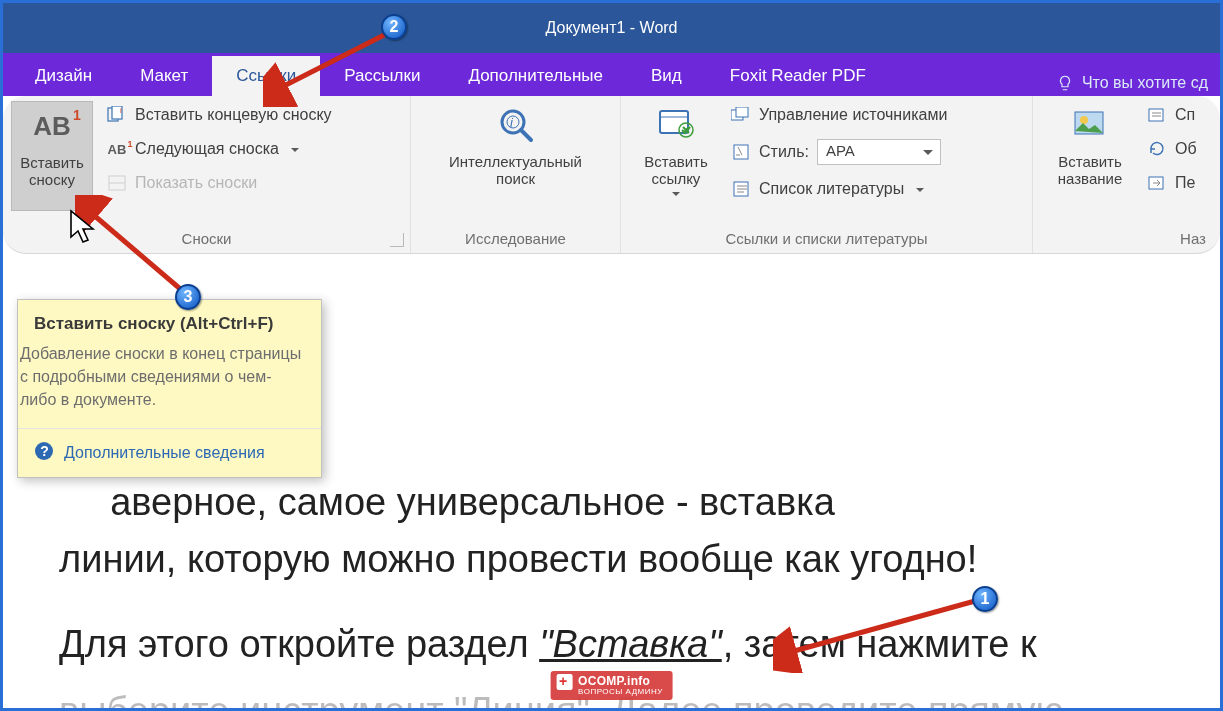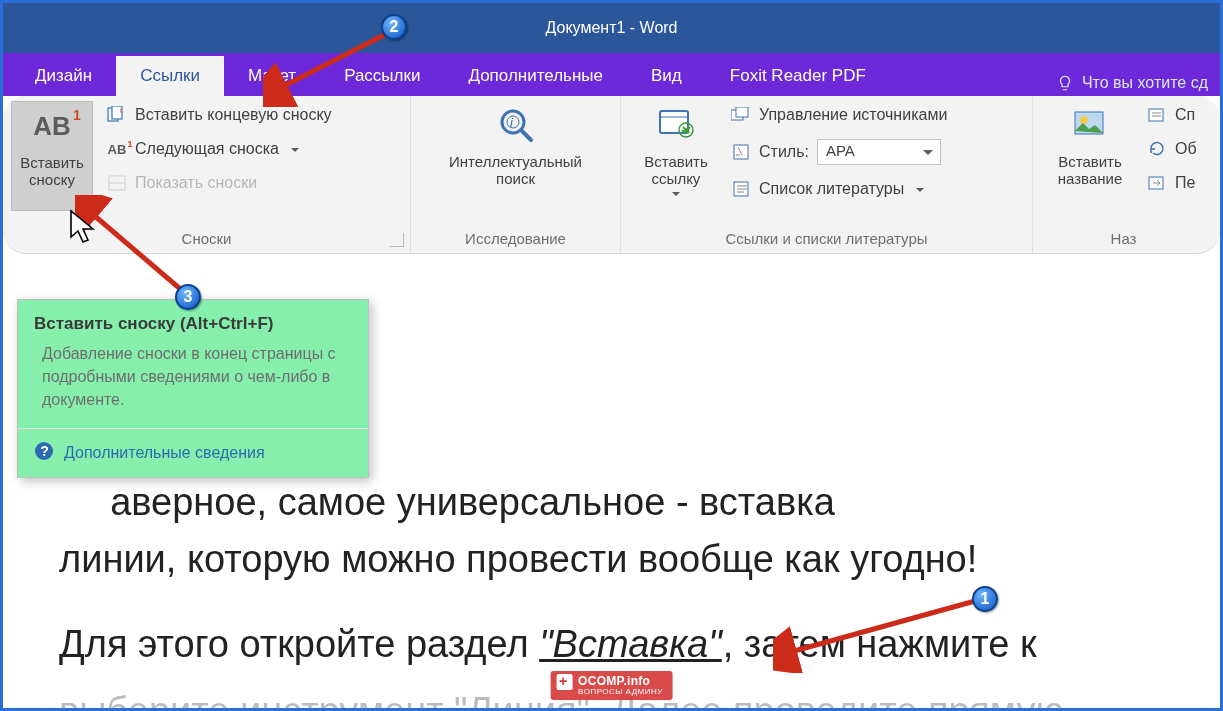--- a/index.html
+++ b/index.html
@@ -26,23 +26,23 @@
   .small-row { display: flex; align-items: center; gap: 8px; font-size: 16px; color: #404040; padding: 4px 4px; cursor: pointer; }
   .small-row.disabled { color: #b6b6b6; cursor: default; }
   .mini-ic { width: 20px; height: 20px; display: inline-flex; align-items: center; justify-content: center; }
   .stack { display: flex; flex-direction: column; gap: 6px; }
   .hz { display: flex; flex-direction: row; align-items: flex-start; gap: 0; }
 
   .style-sel { border: 1px solid #c0c0c0; background: #fff; height: 26px; min-width: 124px; padding: 2px 24px 2px 8px; font-size: 15px; position: relative; }
   .style-sel::after { content: ""; position: absolute; right: 7px; top: 10px; border: 5px solid transparent; border-top-color: #5a5a5a; }
 
   
-  .tooltip { position: absolute; left: 14px; top: 296px; width: 352px; background: #86efac; border: 1px solid #c0c0c0; box-shadow: 3px 3px 10px rgba(0,0,0,.25); z-index: 5; }
+  .tooltip { position: absolute; left: 14px; top: 296px; width: 305px; background: #fef9c3; border: 1px solid #c0c0c0; box-shadow: 3px 3px 10px rgba(0,0,0,.25); z-index: 5; }
   .tooltip .tt-title { font-weight: 700; font-size: 17px; padding: 14px 16px 8px 16px; color: #3a3a3a; }
-  .tooltip .tt-body { font-size: 16px; line-height: 1.45; color: #6d6d6d; padding: 0 16px 16px 24px; }
+  .tooltip .tt-body { font-size: 16px; line-height: 1.45; color: #6d6d6d; padding: 0 16px 16px 2px; }
   .tooltip .tt-link { border-top: 1px solid #e3e3e3; padding: 12px 16px; color: #2d69b3; font-size: 16px; display: flex; align-items: center; gap: 10px; cursor: pointer; }
 
   
   .doc { position: absolute; left: 0; right: 0; top: 251px; bottom: 0; padding: 220px 26px 0 56px; font-family: Georgia, "Times New Roman", serif; font-size: 38px; color: #222; line-height: 1.5; }
   .doc p { margin-bottom: 28px; }
   .doc .kvstavka { font-style: italic; text-decoration: underline; }
   .doc .cursor-pos { display: inline-block; width: 1px; height: 34px; vertical-align: text-bottom; }
   .doc .faded { color: #bcbcbc; }
 
   
@@ -59,22 +59,22 @@
 </style>
 </head>
 <body>
 
 <div class="titlebar">
   <span>Документ1  -  Word</span>
 </div>
 
 <div class="tabs">
   <div class="tab">Дизайн</div>
+  <div class="tab">Макет</div>
   <div class="tab active">Ссылки</div>
-  <div class="tab">Макет</div>
   <div class="tab">Рассылки</div>
   <div class="tab">Дополнительные</div>
   <div class="tab">Вид</div>
   <div class="tab">Foxit Reader PDF</div>
   <div class="tell-me">
     <span>
       <svg width="18" height="18" viewBox="0 0 24 24" fill="none" stroke="#dbe8f7" stroke-width="1.6">
           <path d="M9 21h6M10 17h4M12 3a6 6 0 0 0-4 10.5V17h8v-3.5A6 6 0 0 0 12 3z"></path>
         </svg>
     </span>
@@ -237,21 +237,21 @@
           <span class="mini-ic">
               <svg width="18" height="14">
                 <rect x="1" y="1" width="14" height="12" stroke="#3d72b4" fill="#fff"></rect>
                 <path d="M5 7h6M9 4l3 3-3 3" stroke="#888" fill="none"></path>
               </svg>
             </span>
           <span>Пе</span>
         </div>
       </div>
     </div>
-    <div class="group-label" style="padding-right:6px">Наз</div>
+    <div class="group-label" style="text-align:right;padding-right:6px">Наз</div>
   </div>
 </div>
 
 <div class="tooltip">
   <div class="tt-title">Вставить сноску (Alt+Ctrl+F)</div>
   <div class="tt-body">Добавление сноски в конец страницы с подробными сведениями о чем-либо в документе.</div>
   <div class="tt-link">
     <span>
       <svg width="20" height="20" viewBox="0 0 20 20">
           <circle cx="10" cy="10" r="9" fill="#2d69b3"></circle>

